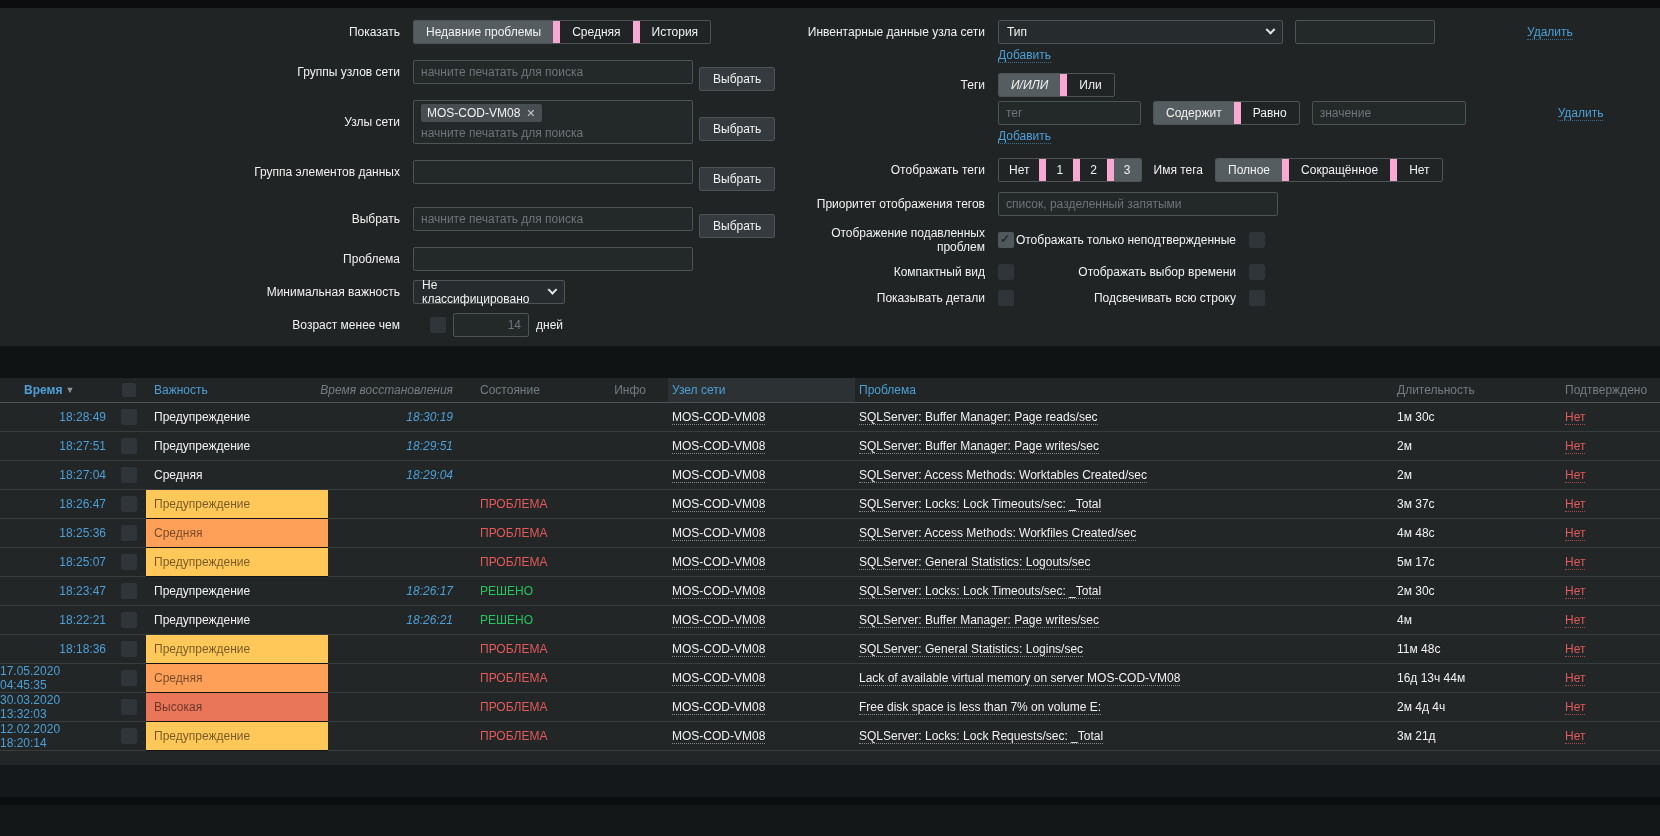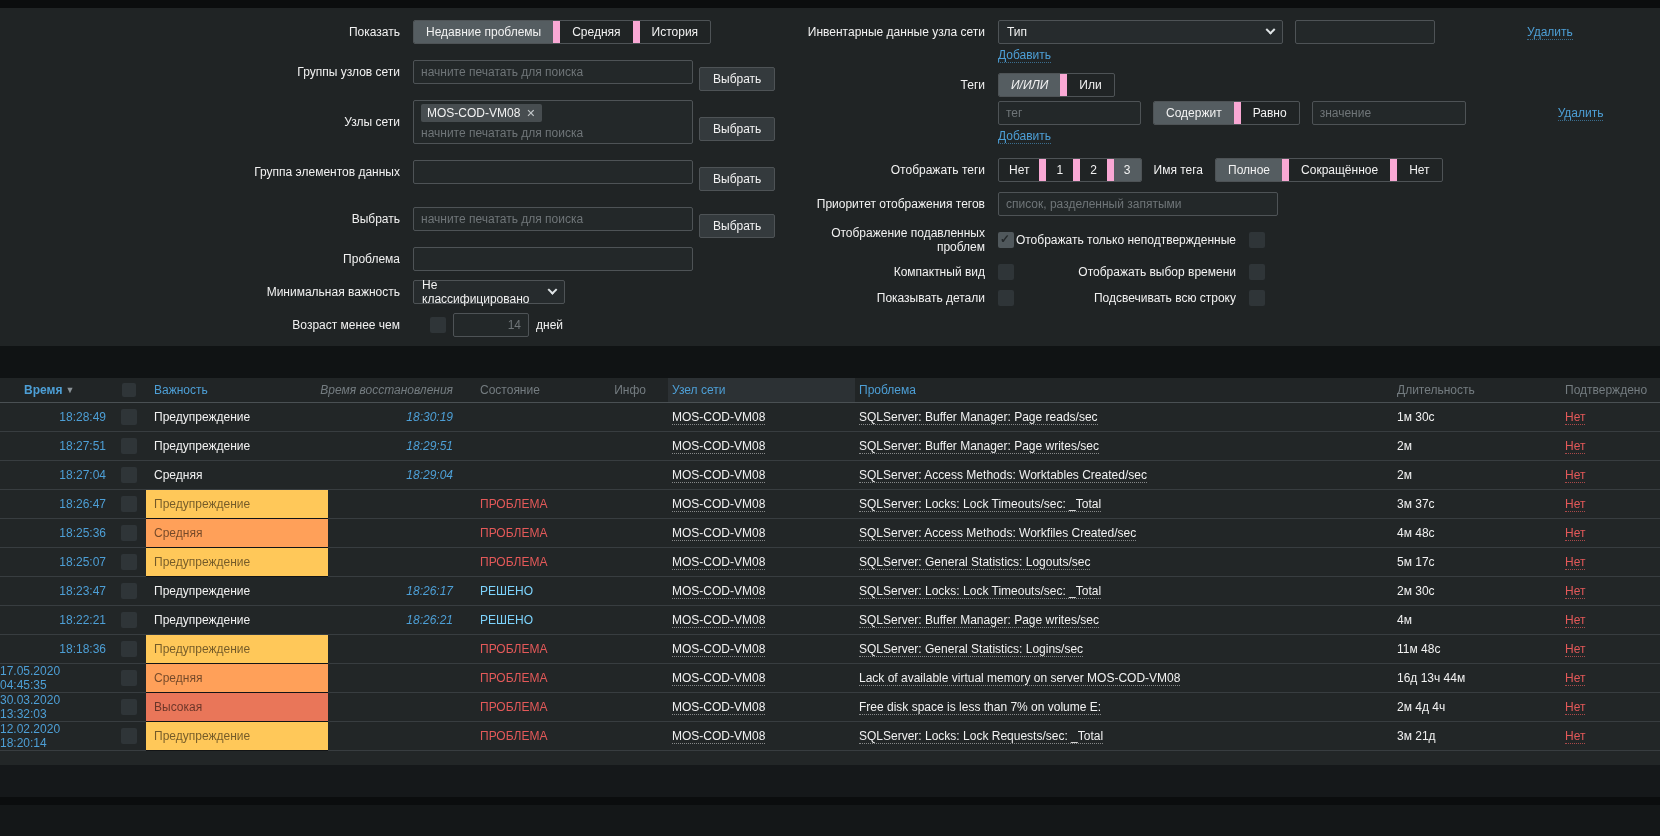--- a/index.html
+++ b/index.html
@@ -98,21 +98,21 @@
   .c-host { width:187px; padding-left:4px; }
   .thead .c-host { background:#2c3134; align-self:stretch;text-align:right; }
   .c-prob { width:540px; padding-left:4px; }
   .c-dur  { width:160px; padding-left:2px; }
   .c-ack  { width:105px; padding-left:10px; }
 
   .c-sev.warning { background:#ffc859; color:rgba(0,0,0,0.55); box-shadow:0 1px 0 0 #121416; }
   .c-sev.average { background:#ffa059; color:rgba(0,0,0,0.55); box-shadow:0 1px 0 0 #121416; }
   .c-sev.high    { background:#e97659; color:rgba(0,0,0,0.55); box-shadow:0 1px 0 0 #121416; }
   .c-state.problem  { color:#e45959; }
-  .c-state.resolved { color:#7dd3fc; }
+  .c-state.resolved { color:#22c55e; }
 
   .hlink { color:#f2f2f2; border-bottom:1px dotted rgba(255,255,255,0.45); cursor:pointer; white-space:nowrap; }
   .acklink { color:#e45959; border-bottom:1px dotted rgba(228,89,89,0.7); cursor:pointer; }
 
   .table-pad { height:14px; background:#222627; }
   .below { height:32px; background:#15181a; }
 </style>
 </head>
 <body>
 

